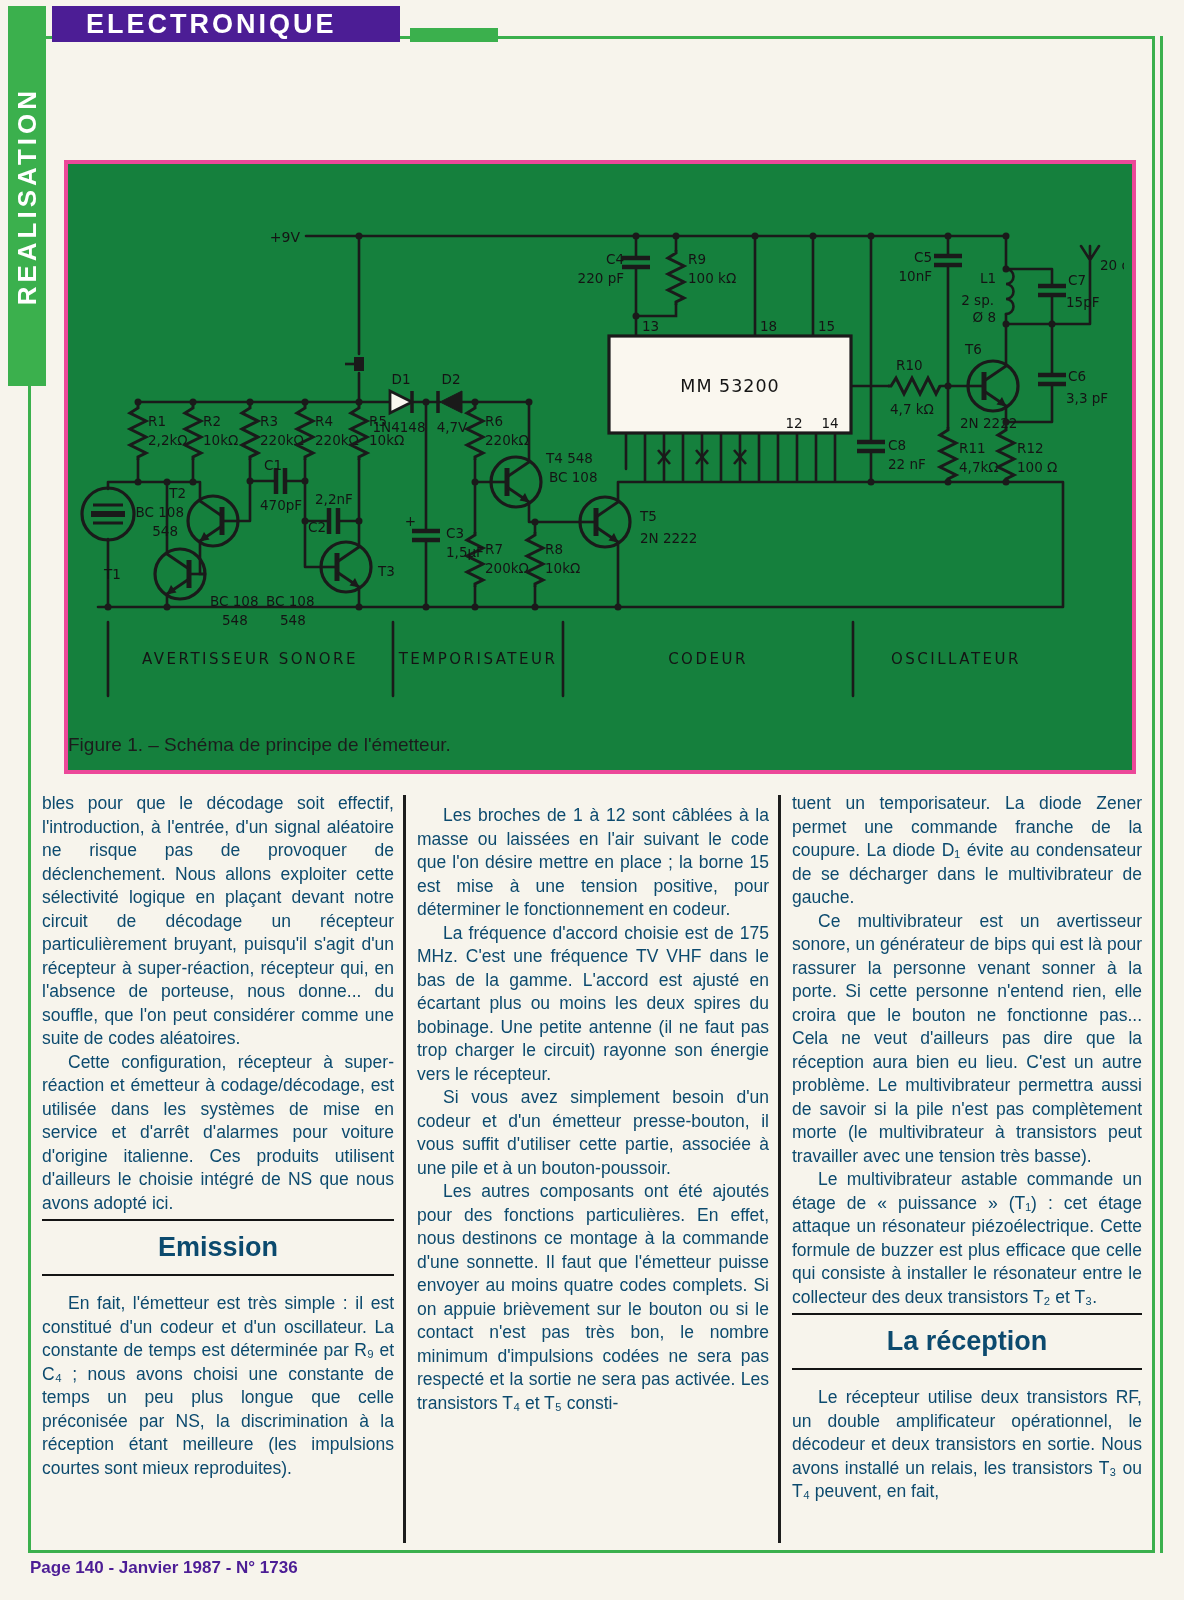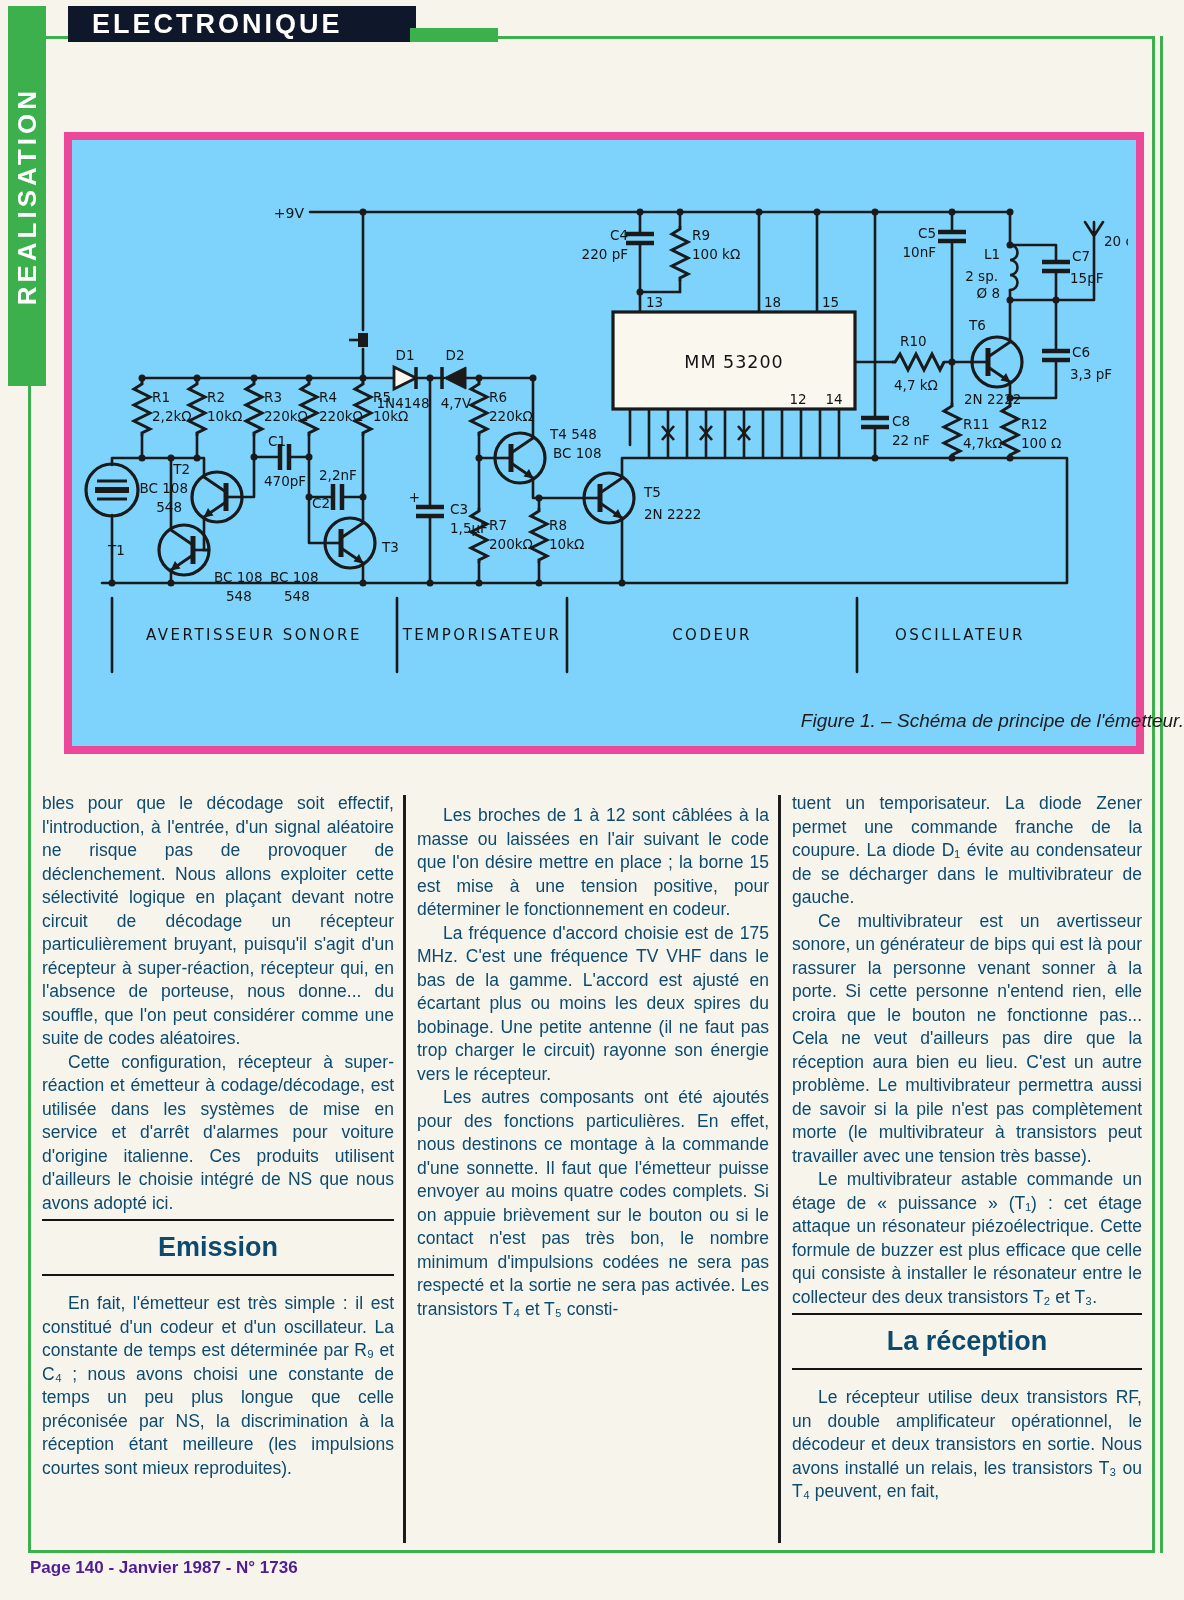--- a/index.html
+++ b/index.html
@@ -2,34 +2,34 @@
 <html><head>
 <meta charset="utf-8">
 <style>
   html,body{margin:0;padding:0;background:#e8e6e0;}
   .page{position:relative;width:1184px;height:1600px;background:#f7f4ec;overflow:hidden;
         font-family:"Liberation Sans","DejaVu Sans",sans-serif;color:#1d1d1d;}
   
   .frame{position:absolute;left:28px;top:36px;width:1121px;height:1511px;border:3px solid #3bb04d;}
   .frame-right2{position:absolute;left:1160px;top:36px;width:3px;height:1517px;background:#3bb04d;}
   
-  .banner{position:absolute;left:68px;top:6px;width:348px;height:36px;background:#0f172a;
-          display:flex;align-items:center;padding-left:24px;box-sizing:border-box;}
+  .banner{position:absolute;left:52px;top:6px;width:348px;height:36px;background:#4c1d95;
+          display:flex;align-items:center;padding-left:34px;box-sizing:border-box;}
   .banner span{color:#fff;font-weight:bold;font-size:27px;letter-spacing:3px;}
   .banner-step{position:absolute;left:410px;top:28px;width:88px;height:14px;background:#3bb04d;}
   .sidebar{position:absolute;left:8px;top:6px;width:38px;height:380px;background:#3bb04d;
            display:flex;align-items:center;justify-content:center;}
   .sidebar span{writing-mode:vertical-rl;transform:rotate(180deg);color:#fff;font-weight:bold;
                 font-size:26px;letter-spacing:4px;}
   
-  .schembox{position:absolute;left:64px;top:132px;width:1064px;height:606px;
-            border:8px solid #ec4899;background:#7dd3fc;}
+  .schembox{position:absolute;left:64px;top:160px;width:1064px;height:606px;
+            border:4px solid #ec4899;background:#15803d;}
   .schembox svg{display:block;}
-  .caption{position:absolute;left:0;bottom:14px;width:100%;text-align:right;
-           font-style:italic;font-size:19px;color:#1c1c1c;margin-left:48px;}
+  .caption{position:absolute;left:0;bottom:14px;width:100%;text-align:left;
+           font-size:19px;color:#1c1c1c;}
   
   .w path,.w line,.w polyline{stroke:#1a1a1a;stroke-width:2.6;fill:none;stroke-linecap:round;}
   svg text{fill:#141414;font-family:"DejaVu Sans","Liberation Sans",sans-serif;font-size:14px;}
   text.sec{font-size:15px;letter-spacing:2.5px;font-weight:500;}
   text.icname{font-size:17.5px;letter-spacing:1px;}
   text.pin{font-size:13.5px;}
   text.small{font-size:13.5px;}
   
   .col{position:absolute;top:792px;width:352px;text-align:justify;font-size:17.5px;
        line-height:23.5px;color:#0c4a6e;}
@@ -367,20 +367,21 @@
   <div class="col col1">
       <p class="para noindent">bles pour que le décodage soit effectif, l'introduction, à l'entrée, d'un signal aléatoire ne risque pas de provoquer de déclenchement. Nous allons exploiter cette sélectivité logique en plaçant devant notre circuit de décodage un récepteur particulièrement bruyant, puisqu'il s'agit d'un récepteur à super-réaction, récepteur qui, en l'absence de porteuse, nous donne... du souffle, que l'on peut considérer comme une suite de codes aléatoires.</p>
       <p class="para">Cette configuration, récepteur à super-réaction et émetteur à codage/décodage, est utilisée dans les systèmes de mise en service et d'arrêt d'alarmes pour voiture d'origine italienne. Ces produits utilisent d'ailleurs le choisie intégré de NS que nous avons adopté ici.</p>
       <div class="colhead">Emission</div>
       <p class="para">En fait, l'émetteur est très simple : il est constitué d'un codeur et d'un oscillateur. La constante de temps est déterminée par R₉ et C₄ ; nous avons choisi une constante de temps un peu plus longue que celle préconisée par NS, la discrimination à la réception étant meilleure (les impulsions courtes sont mieux reproduites).</p>
     </div>
   <div class="divider div1"></div>
   <div class="col col2">
       <p class="para">Les broches de 1 à 12 sont câblées à la masse ou laissées en l'air suivant le code que l'on désire mettre en place ; la borne 15 est mise à une tension positive, pour déterminer le fonctionnement en codeur.</p>
       <p class="para">La fréquence d'accord choisie est de 175 MHz. C'est une fréquence TV VHF dans le bas de la gamme. L'accord est ajusté en écartant plus ou moins les deux spires du bobinage. Une petite antenne (il ne faut pas trop charger le circuit) rayonne son énergie vers le récepteur.</p>
+      <p class="para">Si vous avez simplement besoin d'un codeur et d'un émetteur presse-bouton, il vous suffit d'utiliser cette partie, associée à une pile et à un bouton-poussoir.</p>
       <p class="para">Les autres composants ont été ajoutés pour des fonctions particulières. En effet, nous destinons ce montage à la commande d'une sonnette. Il faut que l'émetteur puisse envoyer au moins quatre codes complets. Si on appuie brièvement sur le bouton ou si le contact n'est pas très bon, le nombre minimum d'impulsions codées ne sera pas respecté et la sortie ne sera pas activée. Les transistors T₄ et T₅ consti-</p>
     </div>
   <div class="divider div2"></div>
   <div class="col col3">
       <p class="para noindent">tuent un temporisateur. La diode Zener permet une commande franche de la coupure. La diode D₁ évite au condensateur de se décharger dans le multivibrateur de gauche.</p>
       <p class="para">Ce multivibrateur est un avertisseur sonore, un générateur de bips qui est là pour rassurer la personne venant sonner à la porte. Si cette personne n'entend rien, elle croira que le bouton ne fonctionne pas... Cela ne veut d'ailleurs pas dire que la réception aura bien eu lieu. C'est un autre problème. Le multivibrateur permettra aussi de savoir si la pile n'est pas complètement morte (le multivibrateur à transistors peut travailler avec une tension très basse).</p>
       <p class="para">Le multivibrateur astable commande un étage de « puissance » (T₁) : cet étage attaque un résonateur piézoélectrique. Cette formule de buzzer est plus efficace que celle qui consiste à installer le résonateur entre le collecteur des deux transistors T₂ et T₃.</p>
       <div class="colhead">La réception</div>
       <p class="para">Le récepteur utilise deux transistors RF, un double amplificateur opérationnel, le décodeur et deux transistors en sortie. Nous avons installé un relais, les transistors T₃ ou T₄ peuvent, en fait,</p>
     </div>

